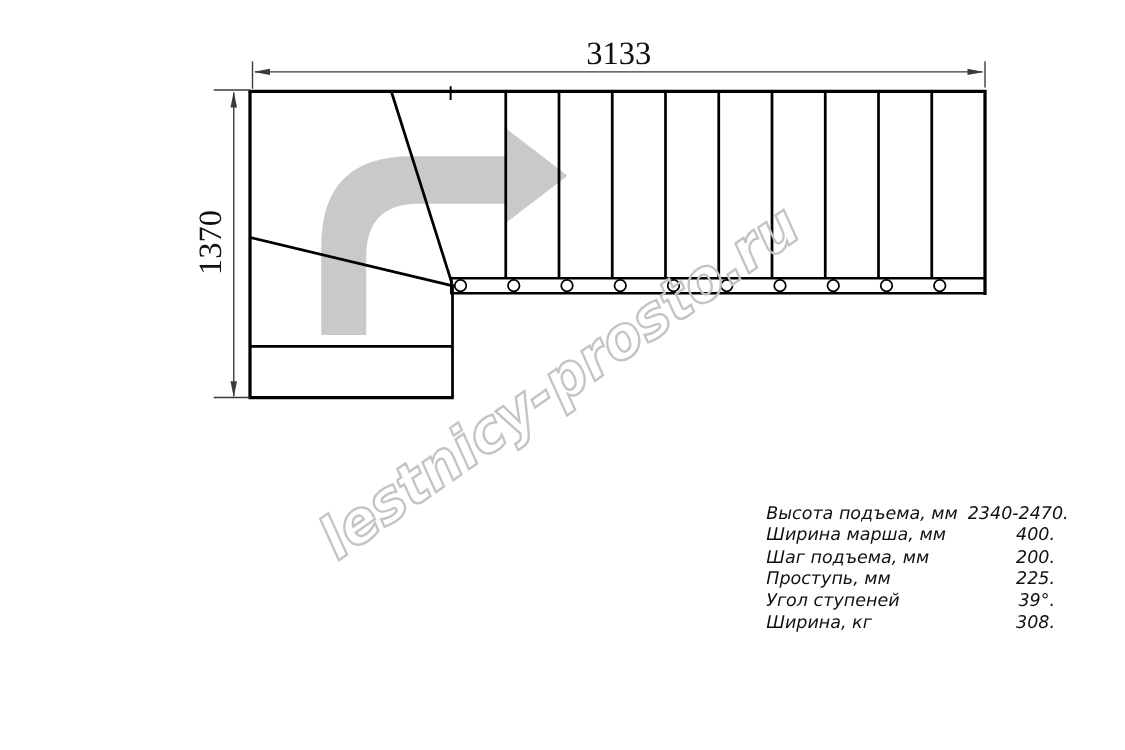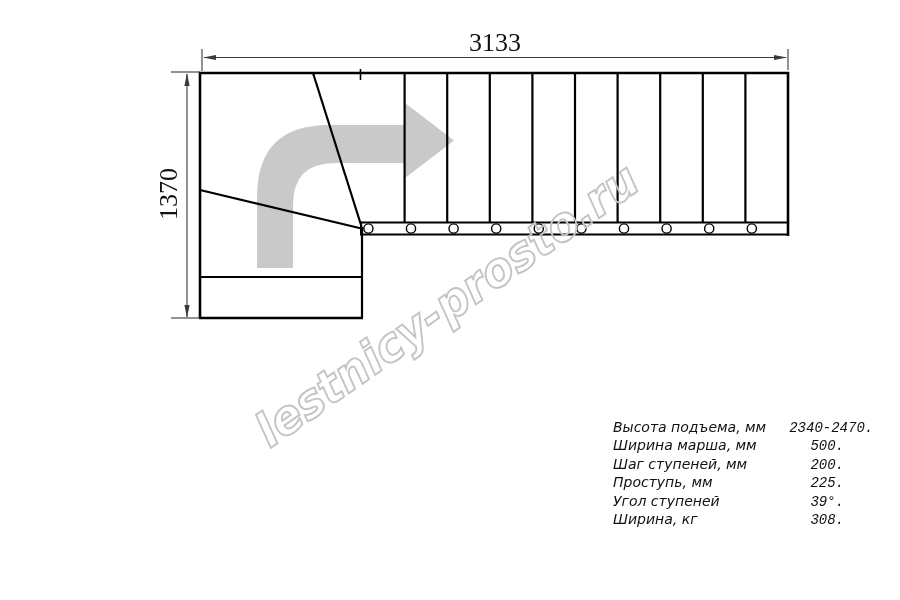--- a/index.html
+++ b/index.html
@@ -14,26 +14,26 @@
   .tick    {stroke-width:1.6;}
   .dim     {stroke:var(--dim,#3a3a3a);stroke-width:1.1;fill:none;}
   .dimhead {fill:var(--dim,#3a3a3a);stroke:none;}
   .baluster{fill:#fff;stroke:var(--line,#000);stroke-width:1.4;}
   .arrowbody{fill:var(--arrow,#c9c9c9);stroke:none;}
   .dimtext {font-family:"Liberation Serif","DejaVu Serif",serif;font-size:26px;
             fill:var(--text,#111);}
   .wmark   {font-family:"DejaVu Sans",sans-serif;font-size:47px;font-style:italic;
             font-weight:bold;fill:none;stroke:var(--wm,#c4c4c4);stroke-width:1.9;}
   
-  .specs{position:absolute;left:613px;top:419px;width:231px;}
+  .specs{position:absolute;left:613px;top:403px;width:231px;}
   .spec-row{display:flex;justify-content:space-between;align-items:baseline;
             font-style:italic;font-size:14px;line-height:17.4px;color:var(--text,#111);
             white-space:nowrap;}
   .spec-label{text-align:left;}
-  .spec-value{text-align:right;margin-left:23px;font-family:Liberation Mono, monospace;}
+  .spec-value{text-align:right;margin-left:8px;}
 </style>
 </head>
 <body>
 
 <div class="canvas">
 
   <svg width="900" height="600" viewBox="0 0 900 600">
 
     <g>
       <path class="arrowbody" d="M257,268 L257,197 Q257,125 329,125 L405,125 L405,103 L454,140.5 L405,178
@@ -101,24 +101,24 @@
     <text class="wmark" text-anchor="middle" dominant-baseline="middle" transform="translate(449,308) rotate(-35)" textLength="455" lengthAdjust="spacingAndGlyphs">lestnicy-prosto.ru</text>
   </svg>
 
   <div class="specs" id="specs">
       <div class="spec-row">
         <span class="spec-label">Высота подъема, мм</span>
         <span class="spec-value">2340-2470.</span>
       </div>
       <div class="spec-row">
         <span class="spec-label">Ширина марша, мм</span>
-        <span class="spec-value">500.</span>
+        <span class="spec-value">400.</span>
       </div>
       <div class="spec-row">
-        <span class="spec-label">Шаг ступеней, мм</span>
+        <span class="spec-label">Шаг подъема, мм</span>
         <span class="spec-value">200.</span>
       </div>
       <div class="spec-row">
         <span class="spec-label">Проступь, мм</span>
         <span class="spec-value">225.</span>
       </div>
       <div class="spec-row">
         <span class="spec-label">Угол ступеней</span>
         <span class="spec-value">39°.</span>
       </div>

